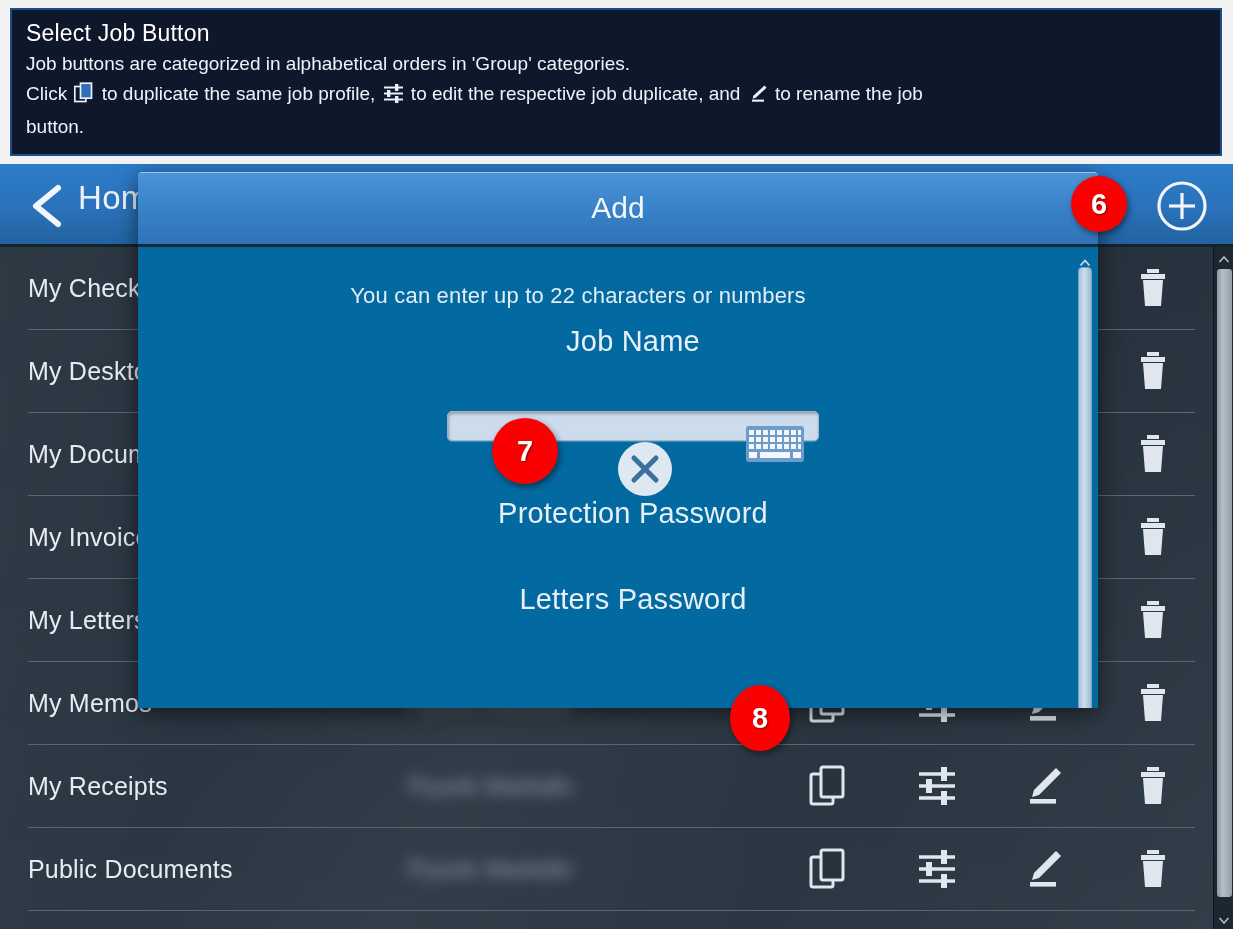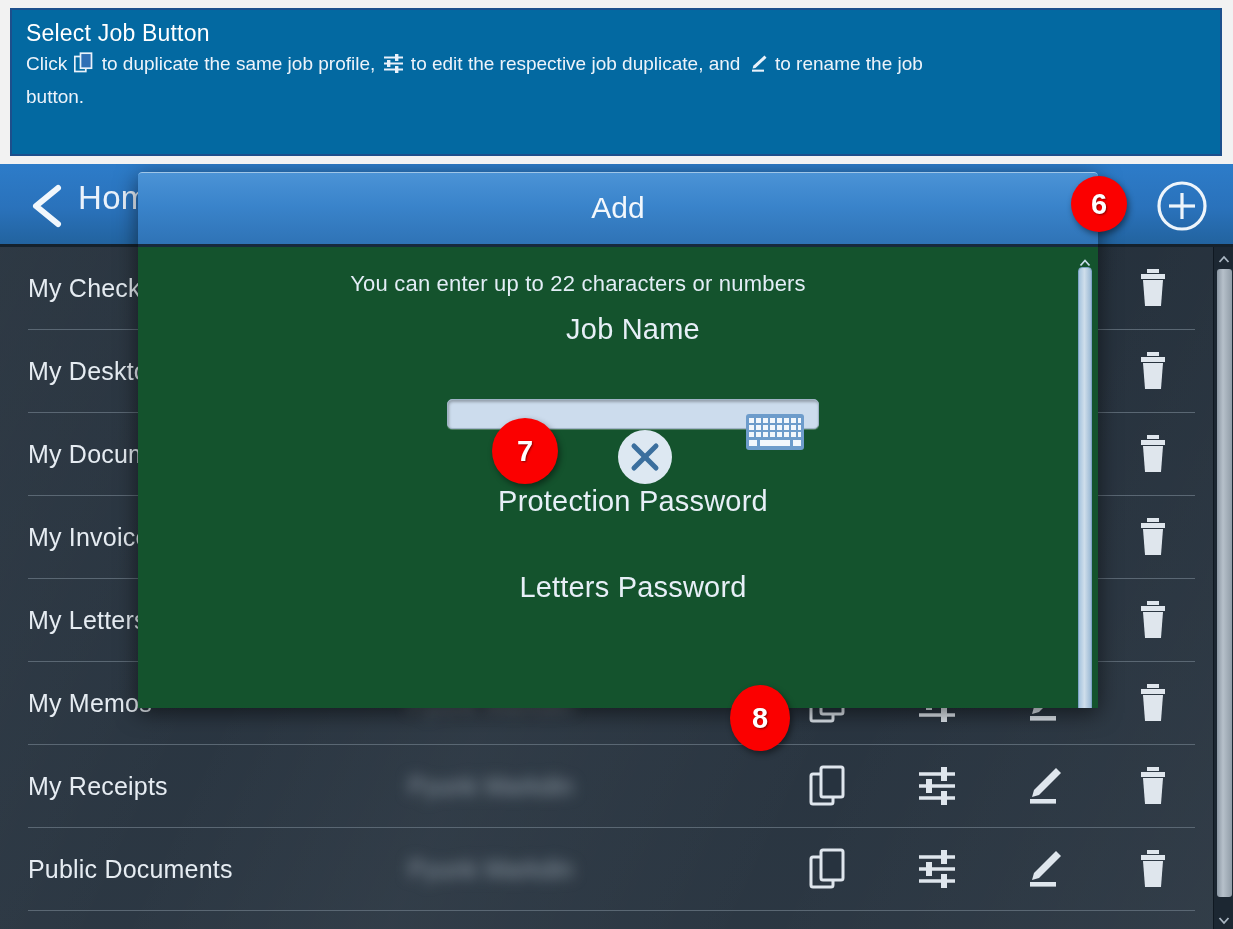--- a/index.html
+++ b/index.html
@@ -13,21 +13,21 @@
     position: relative;
   }
 
   
   .instruction-panel {
     position: absolute;
     left: 10px;
     top: 8px;
     width: 1212px;
     height: 148px;
-    background: #0369a1;
+    background: #0f172a;
     border: 2px solid #1d4f8c;
     padding: 8px 14px 6px 14px;
     color: #eef4fb;
   }
   .instruction-title {
     font-size: 23px;
     line-height: 31px;
     color: #ffffff;
     font-weight: 400;
     letter-spacing: 0.2px;
@@ -178,22 +178,22 @@
     position: absolute;
     width: 100%;
     text-align: center;
     top: 18px;
     font-size: 30px;
     color: #f2f7fc;
   }
   .modal-body {
     position: relative;
     height: 595px;
-    background: #14532d;
-    padding-top: 10px;
+    background: #0369a1;
+    padding-top: 22px;
   }
   .modal-hint {
     text-align: center;
     font-size: 22px;
     color: #e3edf6;
     padding-top: 14px;
     padding-right: 80px;
     letter-spacing: 0.2px;
   }
   .form-rows {
@@ -295,20 +295,21 @@
   }
   #badge-6 { left: 1071px; top: 176px; width: 56px; height: 56px; }
   #badge-7 { left: 492px; top: 418px; width: 66px; height: 66px; }
   #badge-8 { left: 730px; top: 685px; width: 60px; height: 66px; border-radius: 50%; }
 </style>
 </head>
 <body>
 
 <div class="instruction-panel">
   <div class="instruction-title">Select Job Button</div>
+  <div class="instruction-line">Job buttons are categorized in alphabetical orders in 'Group' categories.</div>
   <div class="instruction-line">
     <span>Click</span>
     <span class="inline-icon">
       <svg width="20" height="21" viewBox="0 0 20 21" fill="none">
         <rect x="0.8" y="4.5" width="11" height="15" stroke="#e9f1fa" stroke-width="1.7"></rect>
         <rect x="6.5" y="1.2" width="11" height="15" fill="#2f6fb5" stroke="#e9f1fa" stroke-width="1.7"></rect>
       </svg>
     </span>
     <span>to duplicate the same job profile,</span>
     <span class="inline-icon">

